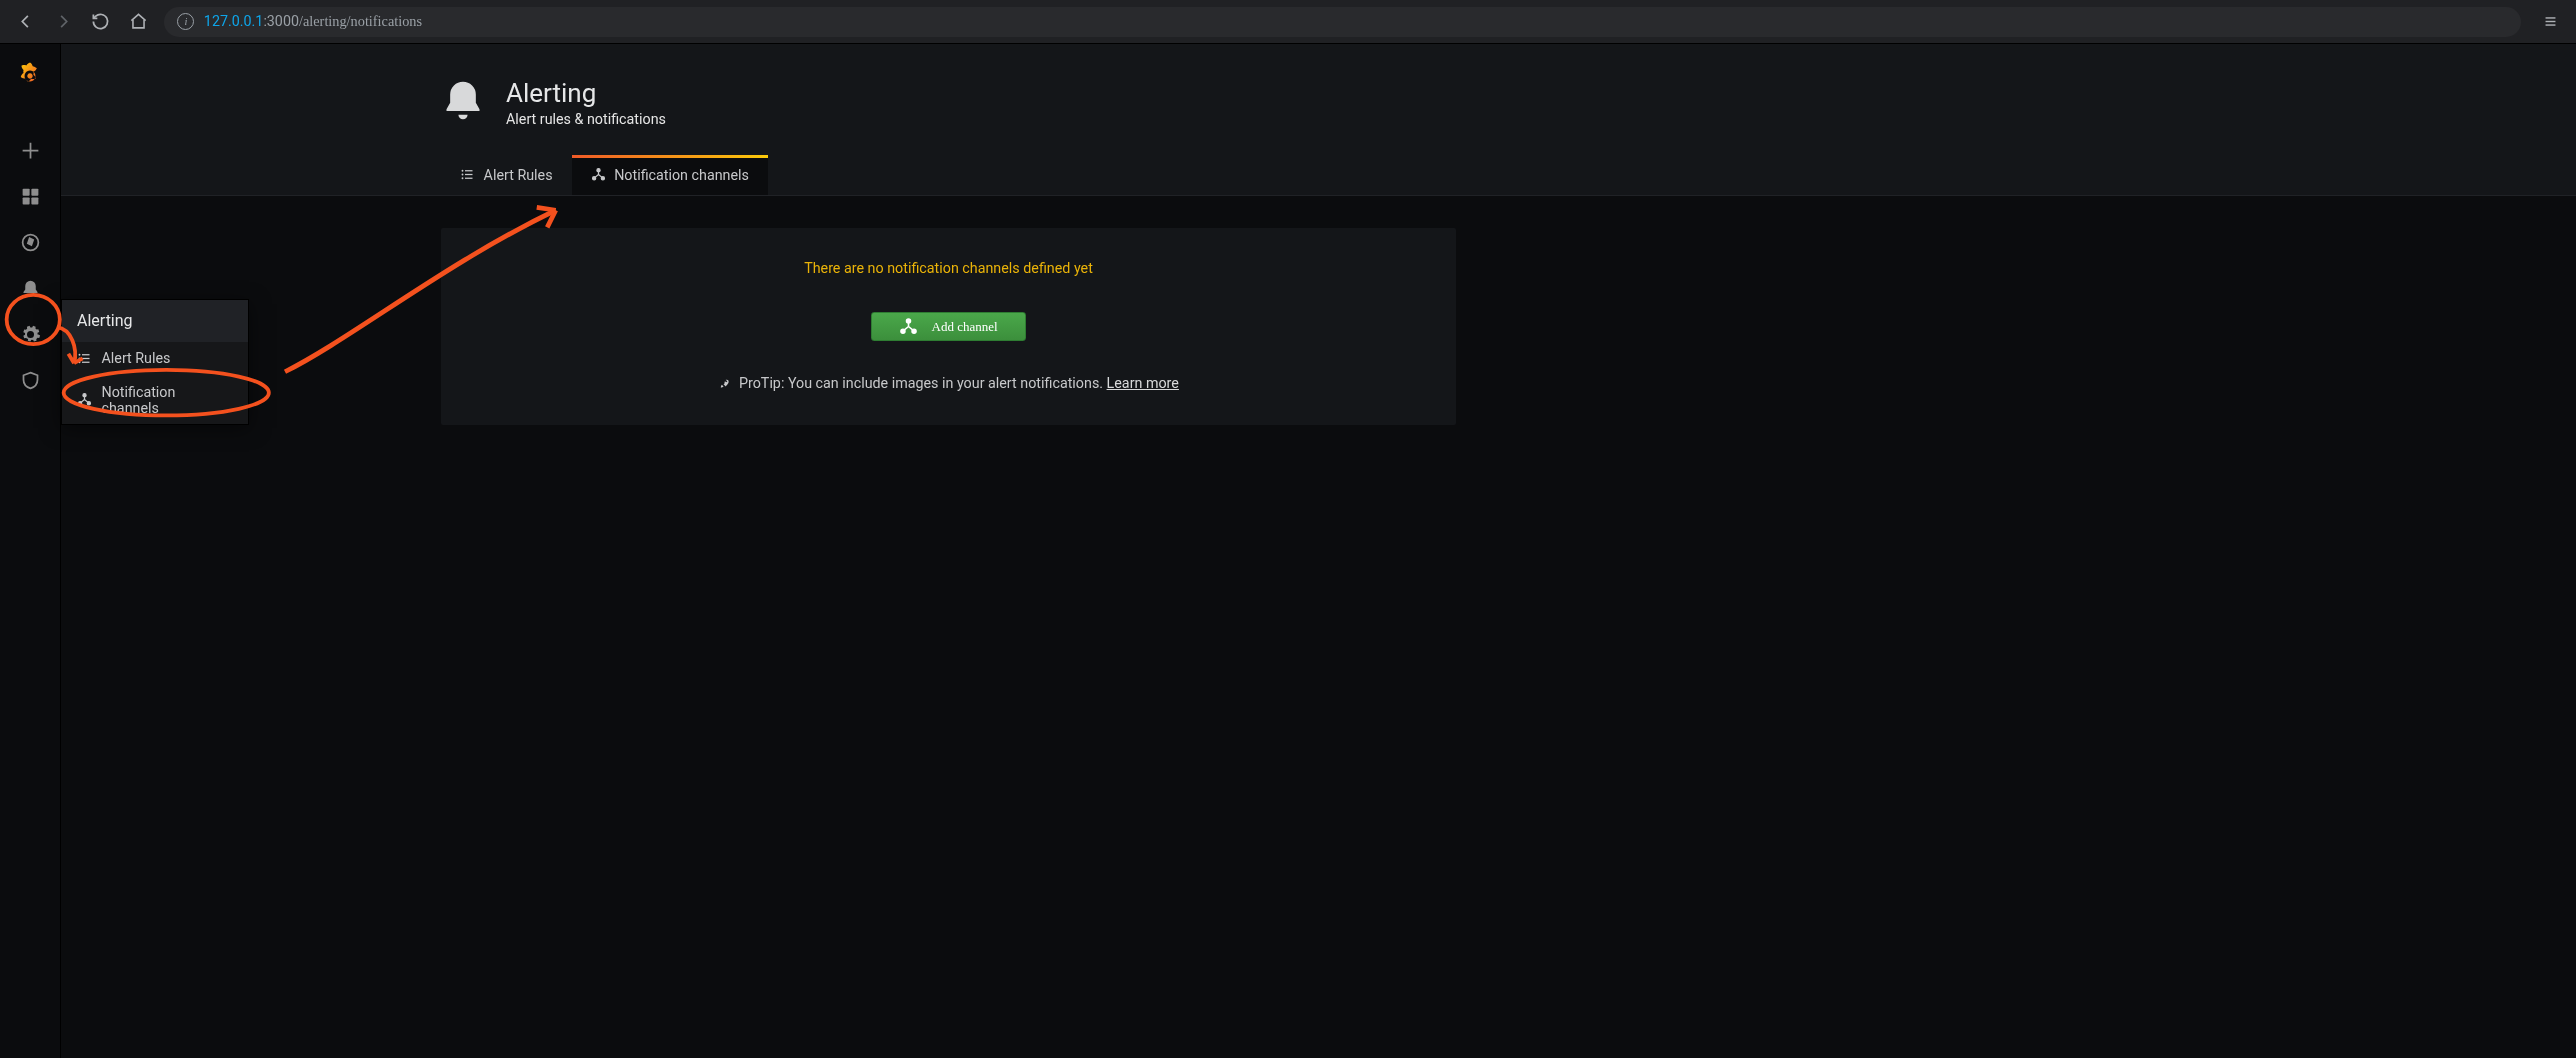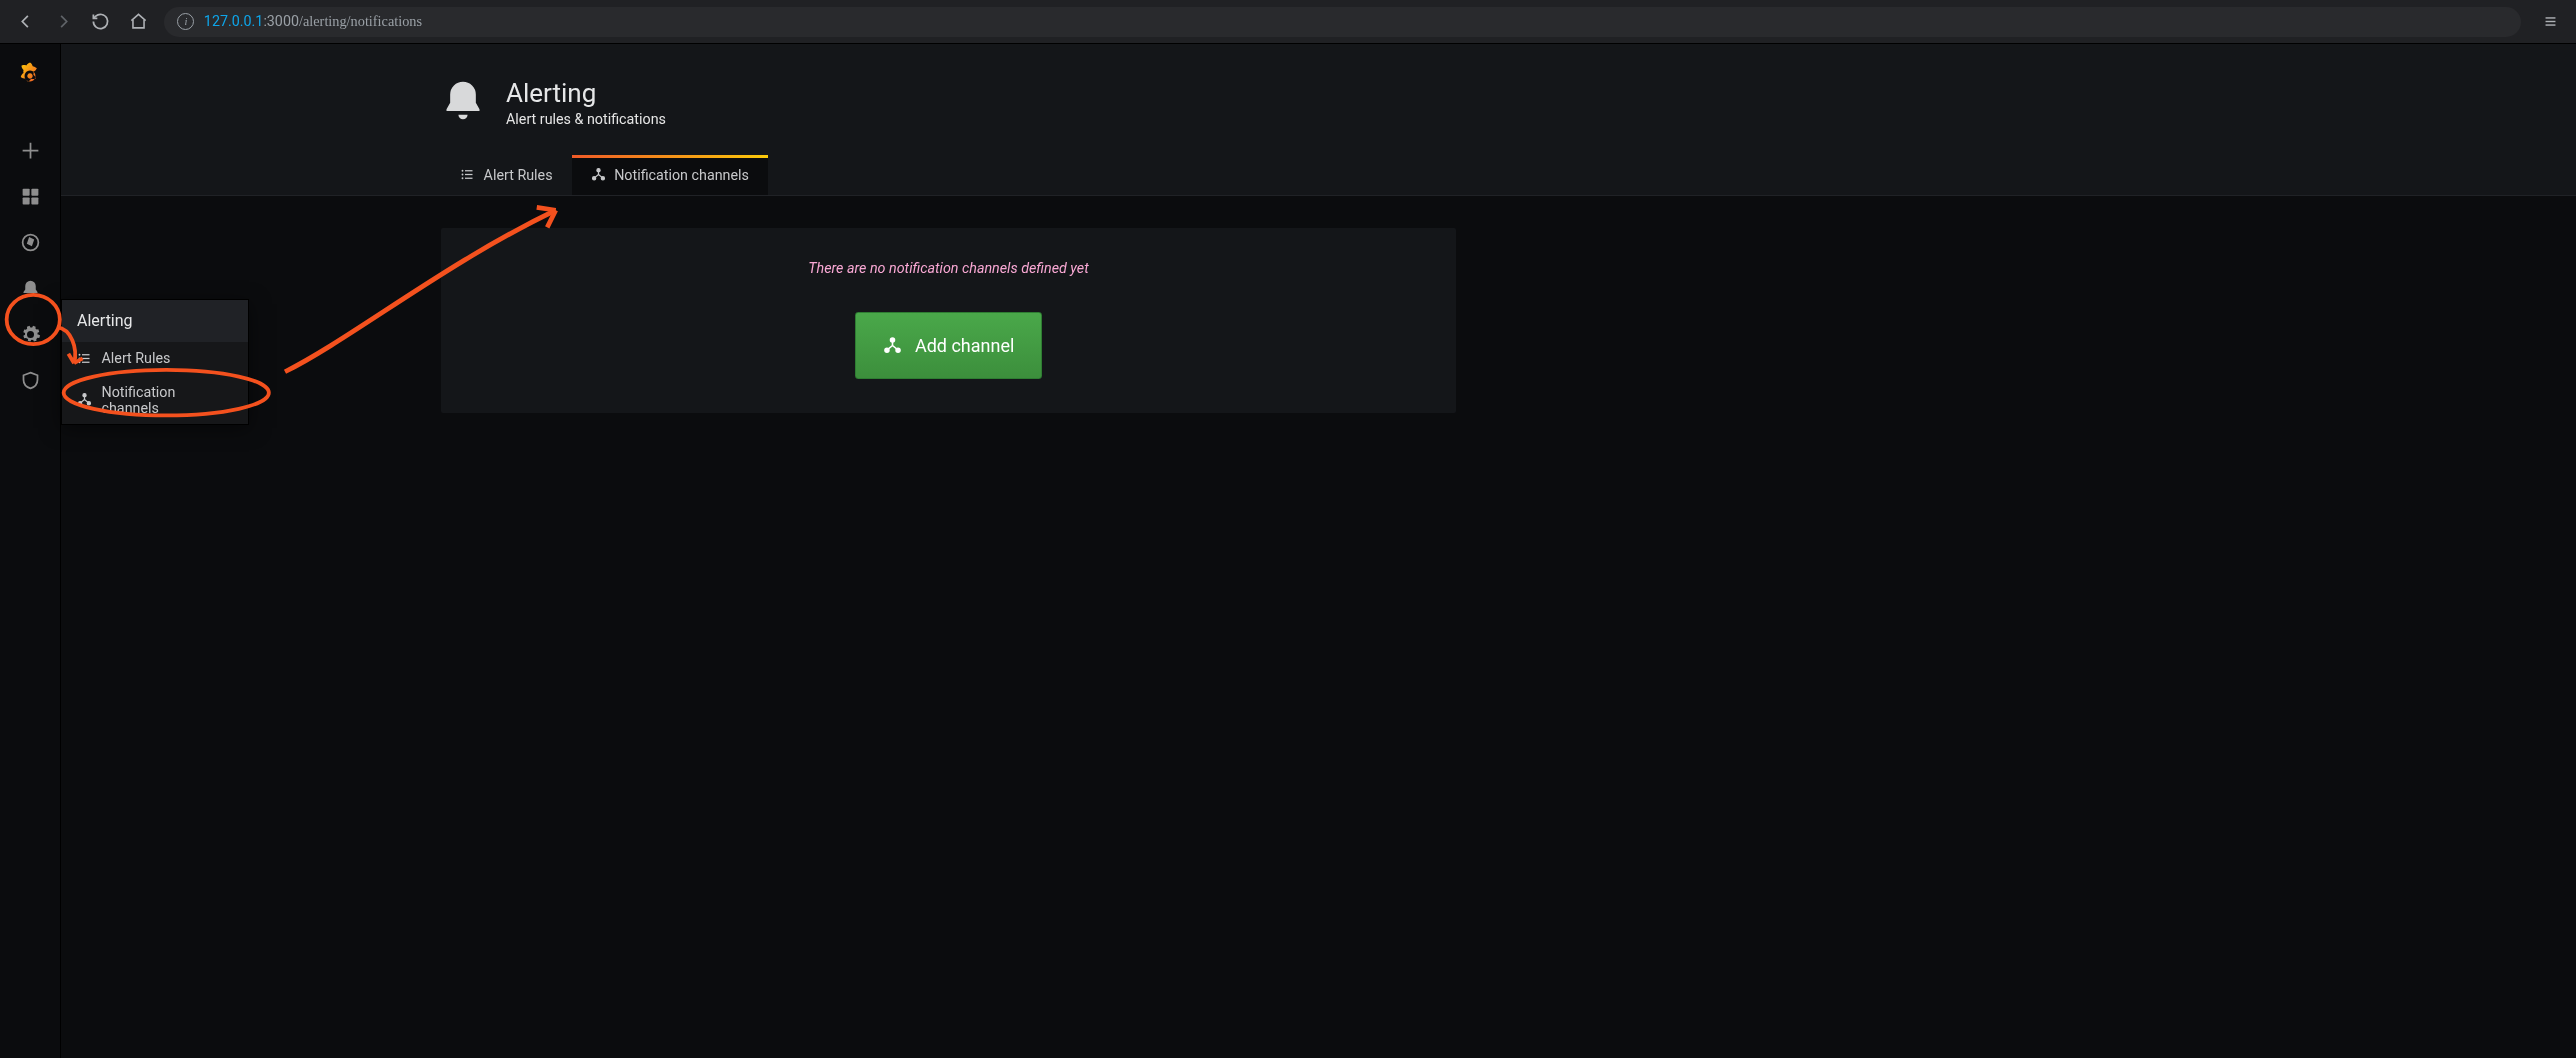--- a/index.html
+++ b/index.html
@@ -188,38 +188,38 @@
     padding: 32px 38px 38px 380px;
   }
   .empty-card {
     background: #141619;
     border-radius: 1.9px;
     padding: 32px 28.5px 34px 28.5px;
     max-width: 1015px;
   }
   .empty-msg {
     text-align: center;
-    font-style: italic;
-    color: #f9a8d4;
+    color: #eab308;
     font-size: 14.3px;
   }
   .add-btn {
     margin: 36px auto 0 auto;
     display: flex;
     align-items: center;
     gap: 13.3px;
     background: #3eb15b;
     background: linear-gradient(180deg, #4aa84a 0%, #3c8f3c 100%);
     border: 1px solid #2e7d32;
     color: #fff;
-    font-size: 18px;
-    padding: 22px 27px;
+    font-size: 13px;
+    padding: 4px 27px;
     border-radius: 2.9px;
     cursor: pointer;
     width: fit-content;
+    font-family: Liberation Serif, serif;
   }
   .add-btn svg { width: 19px; height: 19px; }
   .protip {
     margin-top: 34px;
     text-align: center;
     color: #c7c8ca;
     font-size: 14.3px;
     display: flex;
     align-items: center;
     justify-content: center;
@@ -393,20 +393,28 @@
         <div class="empty-msg">There are no notification channels defined yet</div>
         <div class="add-btn">
           <svg viewBox="0 0 24 24" fill="none" stroke="currentColor" stroke-width="2">
               <circle cx="12" cy="5" r="2.5" fill="currentColor"></circle>
               <circle cx="5" cy="18" r="2.5" fill="currentColor"></circle>
               <circle cx="19" cy="18" r="2.5" fill="currentColor"></circle>
               <path d="M12 7v5M12 12l-6 5M12 12l6 5"></path>
             </svg>
           <span>Add channel</span>
         </div>
+        <div class="protip">
+          <svg viewBox="0 0 24 24" fill="currentColor">
+              <path d="M5 19c0-3 2-5 2-5l3 3s-2 2-5 2zm9-14c4-1 6 1 5 5-1 3-5 7-5 7l-4-4s4-4 7-5l-3-3zM13 8a1.5 1.5 0 1 1 0 3 1.5 1.5 0 0 1 0-3z"></path>
+            </svg>
+          <span>
+            <span>ProTip: You can include images in your alert notifications. </span><a>Learn more</a>
+          </span>
+        </div>
       </div>
     </div>
   </div>
 
   <svg class="annot" style="left:0; top:0;" width="646" height="418" viewBox="0 0 680 440">
 
     <ellipse cx="35" cy="290" rx="28" ry="26" fill="none" stroke="#f4511e" stroke-width="4"></ellipse>
 
     <ellipse cx="175" cy="367" rx="108" ry="24" fill="none" stroke="#f4511e" stroke-width="4"></ellipse>
 

